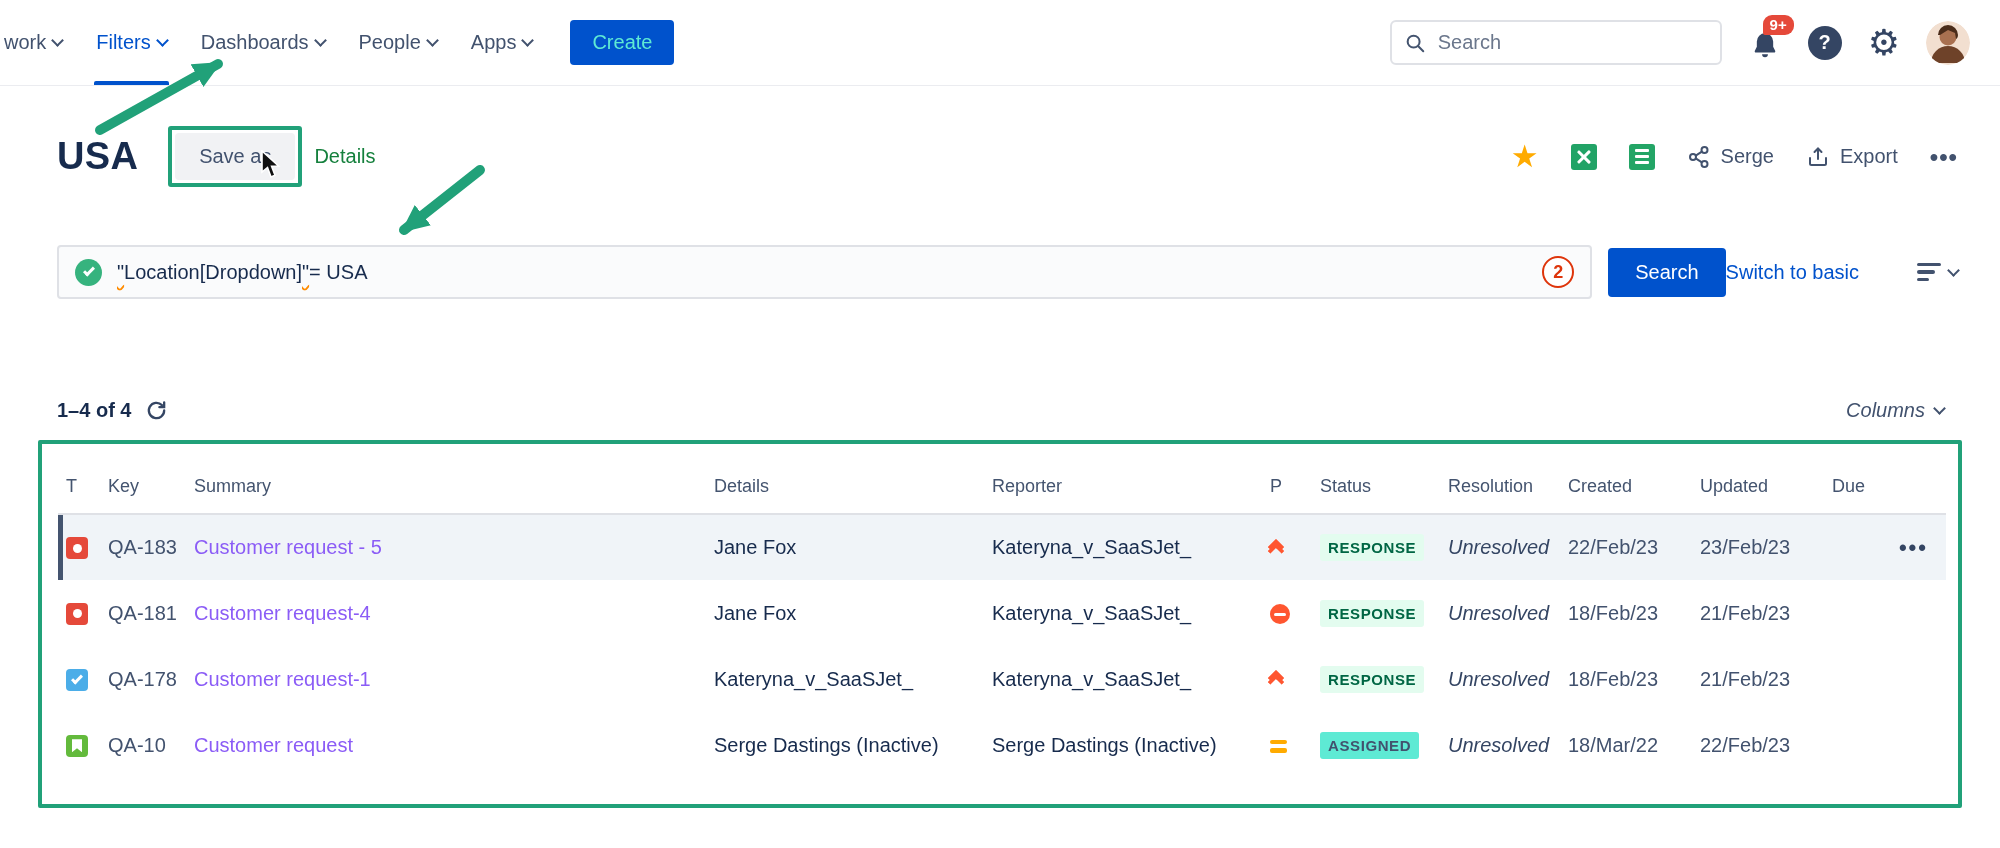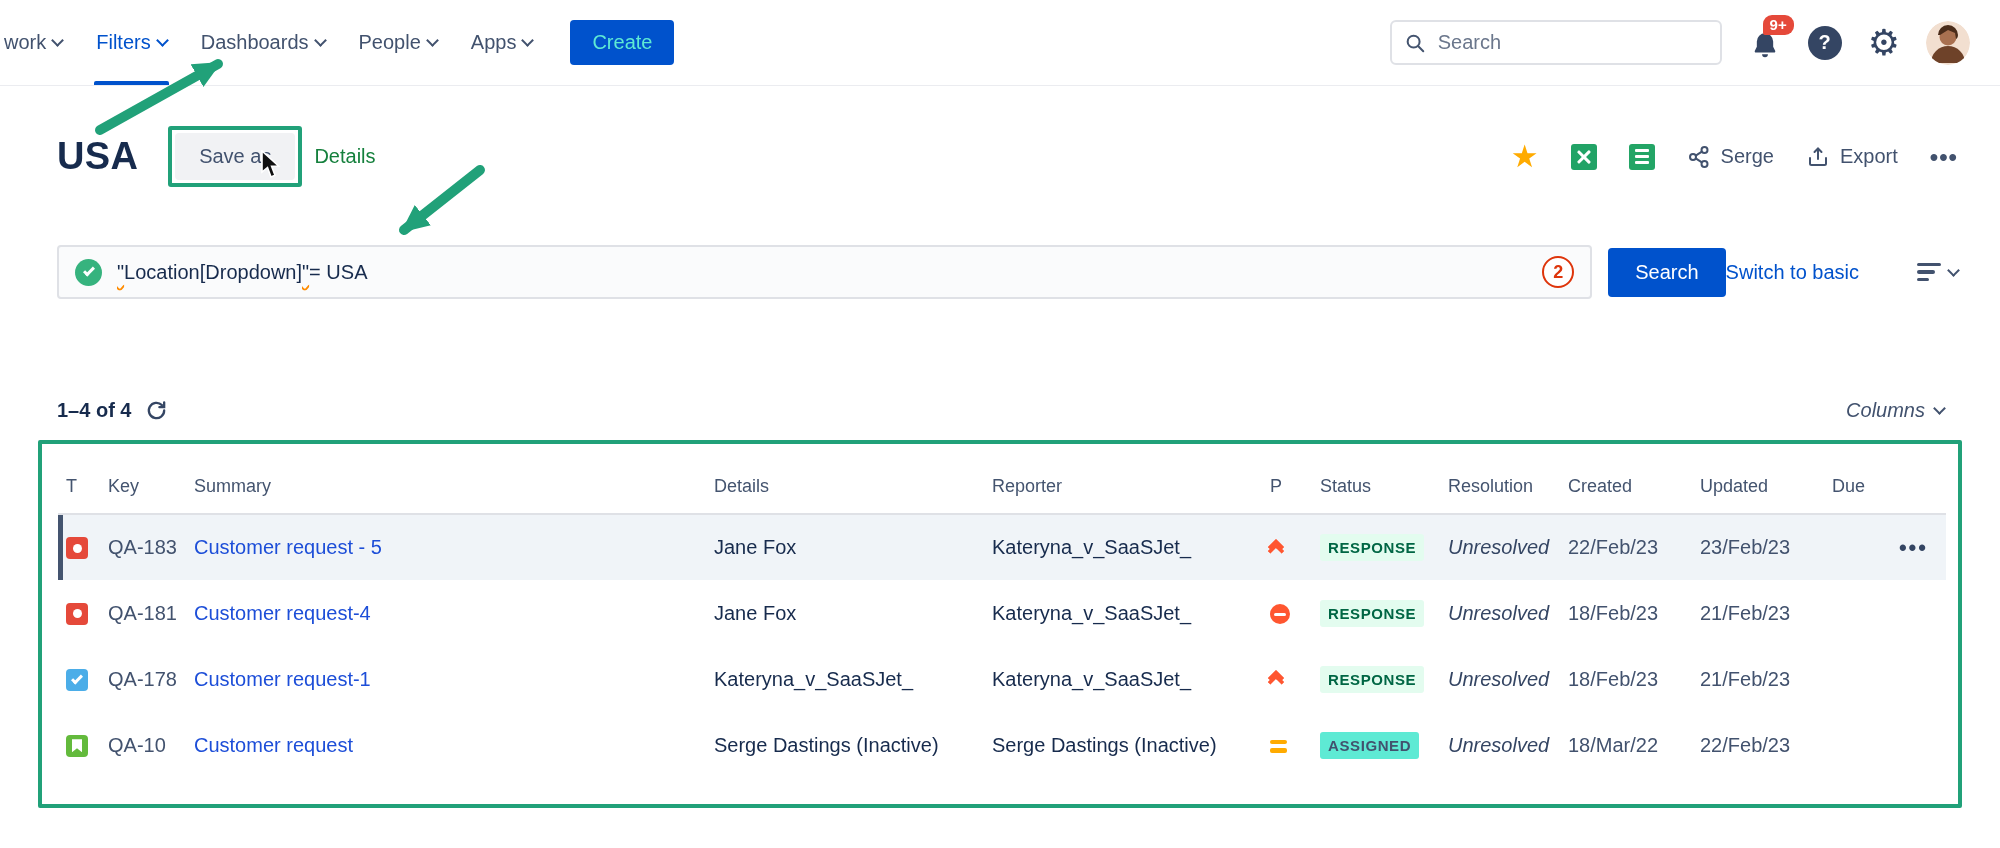--- a/index.html
+++ b/index.html
@@ -67,21 +67,21 @@
   .columns-toggle .chev { margin-top:-4px; }
 
   
   .table-box { margin:18px 38px 0 38px; border:4px solid #21A179; border-radius:2px; padding:24px 12px 26px 16px; background:#fff; }
   table { width:100%; border-collapse:collapse; table-layout:fixed; font-size:20px; }
   th { text-align:left; color:#44546F; font-size:18px; font-weight:500; padding:8px 8px 16px; border-bottom:2px solid #DFE1E6; white-space:nowrap; }
   td { padding:0 8px; height:66px; white-space:nowrap; overflow:hidden; color:#172B4D; }
   tr.issue-row { cursor:pointer; }
   tr.issue-row.selected { background:#F0F4F8; box-shadow:inset 5px 0 0 #44546F; }
   .key-cell { color:#42526E; }
-  .summary-cell { color:#1d4ed8; }
+  .summary-cell { color:#8b5cf6; }
   .res-cell { font-style:italic; color:#344563; }
   .date-cell { color:#42526E; }
   .actions-cell { text-align:right; padding-right:18px; }
   .meatball { color:#344563; font-size:22px; font-weight:700; letter-spacing:2px; cursor:pointer; }
   .status { display:inline-block; padding:5px 8px; border-radius:3px; font-size:15px; font-weight:700; letter-spacing:0.6px; }
   .status-green { background:#E3FCEF; color:#006644; }
   .status-gray  { background:#5eead4; color:#42526E; }
   .type-icon { display:inline-flex; width:22px; height:22px; border-radius:4px; align-items:center; justify-content:center; vertical-align:middle; }
   .type-bug { background:#E5493A; } .type-bug i { width:9px; height:9px; background:#fff; border-radius:50%; }
   .type-task { background:#4BADE8; } .type-task i { width:6px; height:11px; border-right:3px solid #fff; border-bottom:3px solid #fff; transform:rotate(45deg); margin-top:-3px; }

